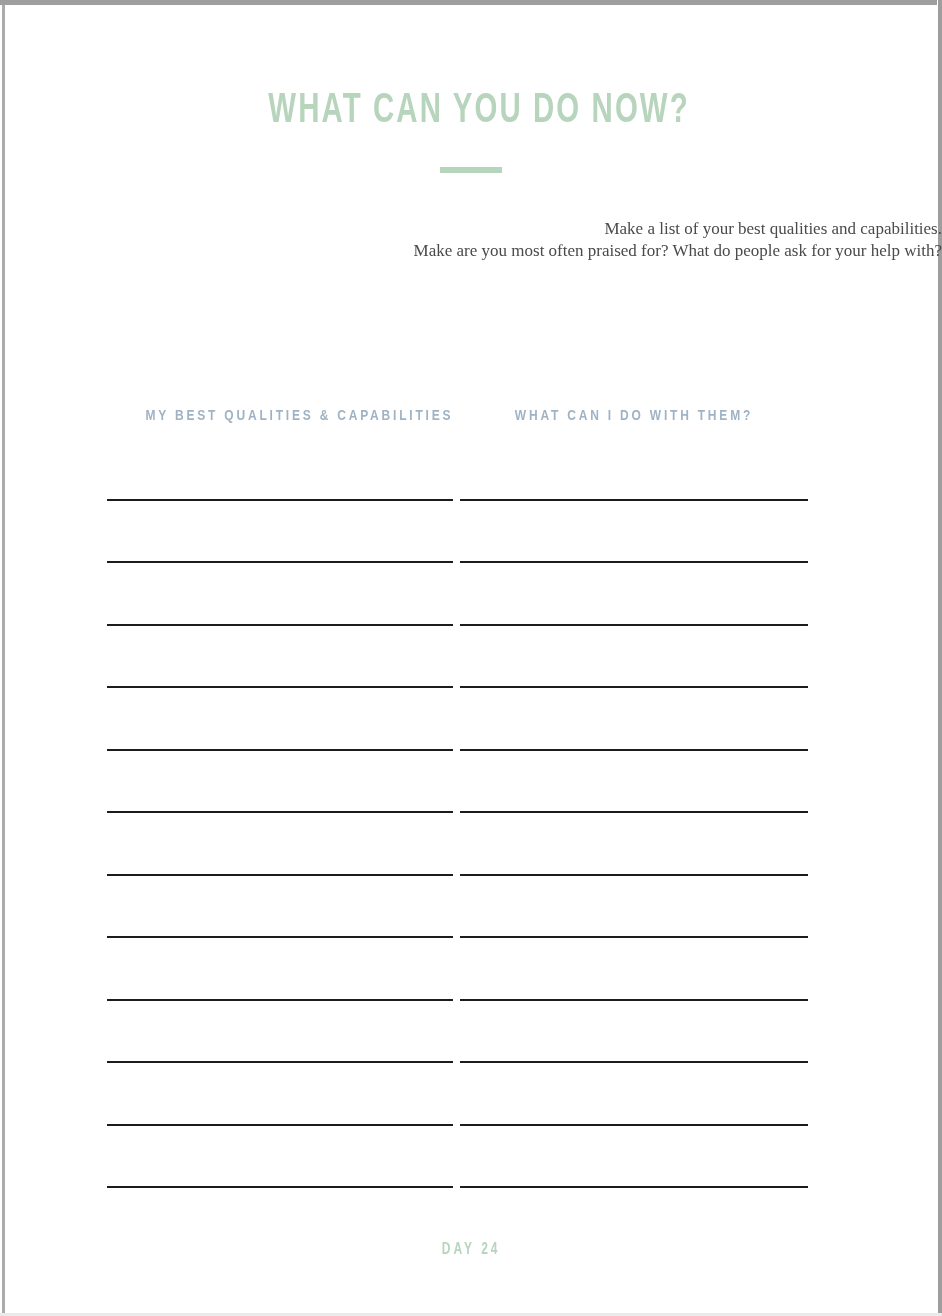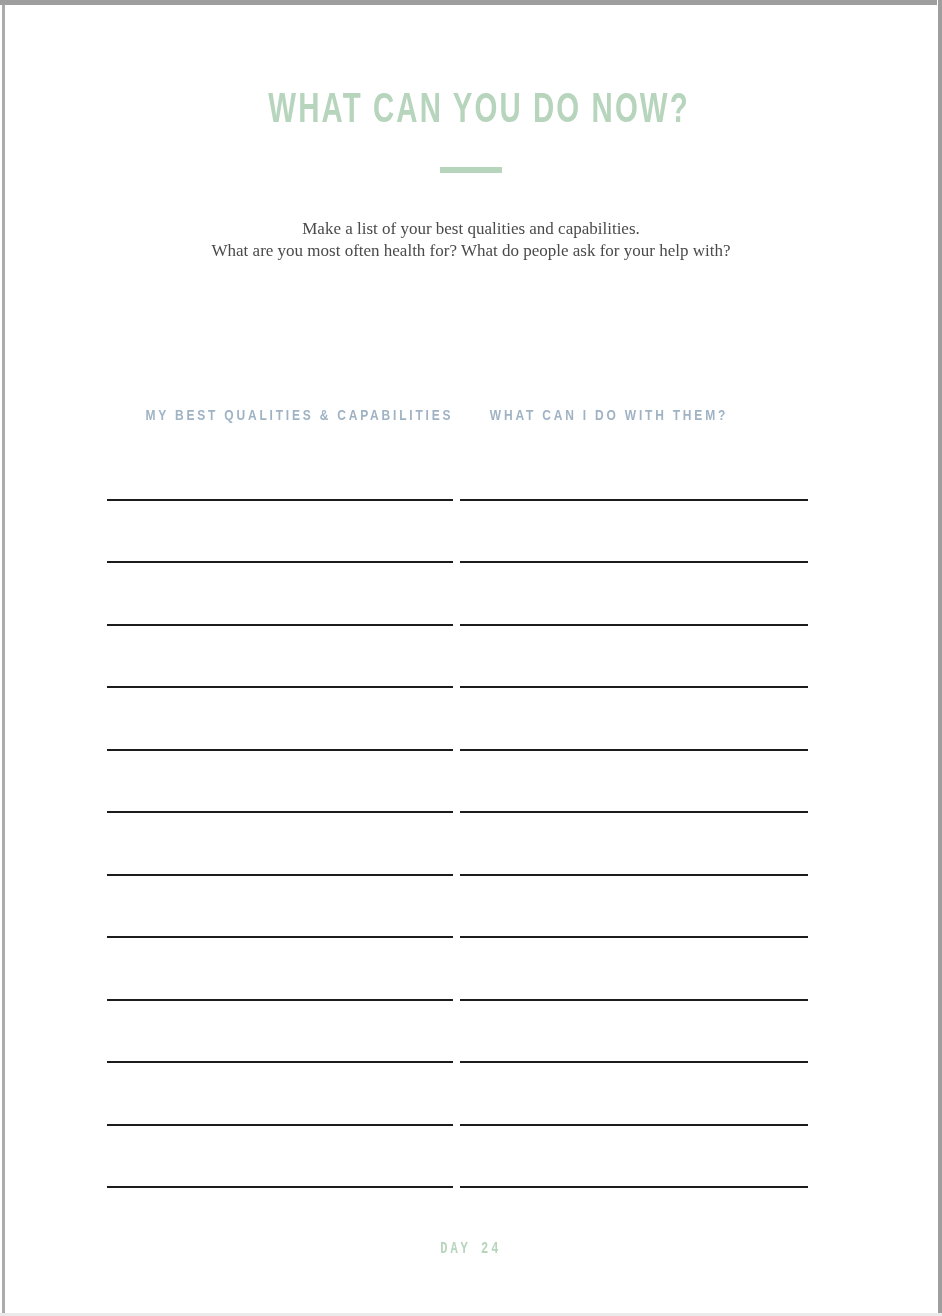--- a/index.html
+++ b/index.html
@@ -42,49 +42,49 @@
   .title .cond { transform: scaleX(0.70); }
 
   .divider {
     position: absolute; top: 167px; left: 440px;
     width: 62px; height: 6px;
     background: var(--green);
   }
 
   .intro {
     position: absolute; top: 218px; left: 0; width: 100%;
-    text-align: center;
+    text-align: right;
     font-size: 17px; line-height: 21.5px;
     color: var(--text);
   }
 
   .col { position: absolute; top: 0; height: 100%; }
   .col-left  { left: 107px; width: 346px; }
   .col-right { left: 460px; width: 348px; }
 
   .col-header {
     position: absolute; top: 406px; left: 0; width: 100%;
-    margin: 0; text-align: left;
+    margin: 0; text-align: center;
     font-family: "Liberation Sans", sans-serif;
     font-weight: bold; font-size: 15px;
     letter-spacing: 3.5px;
     color: var(--blue);
   }
   .col-header .cond { transform: scaleX(0.80); }
 
   .rules { position: absolute; top: 0; left: 0; width: 100%; height: 100%; }
   .rule {
     position: absolute; left: 0; right: 0; height: 2px;
     background: var(--rule);
   }
 
   .day {
     position: absolute; top: 1240px; left: 0; width: 100%;
     text-align: center;
-    font-family: Liberation Mono, monospace;
+    font-family: Liberation Sans, sans-serif;
     font-weight: bold; font-size: 16px;
     letter-spacing: 4px;
     color: var(--green);
   }
   .day .cond { transform: scaleX(0.75); }
 </style>
 </head>
 <body>
 
 <div class="page">
@@ -93,21 +93,21 @@
   <div class="frame frame-left"></div>
   <div class="frame frame-right"></div>
   <div class="frame frame-bottom"></div>
 
   <h1 class="title"><span class="cond">WHAT CAN YOU DO NOW?</span></h1>
 
   <div class="divider"></div>
 
   <div class="intro">
     <div class="intro-line">Make a list of your best qualities and capabilities.</div>
-    <div class="intro-line">What are you most often health for? What do people ask for your help with?</div>
+    <div class="intro-line">Make are you most often praised for? What do people ask for your help with?</div>
   </div>
 
   <section class="col col-left">
     <h2 class="col-header"><span class="cond">MY BEST QUALITIES &amp; CAPABILITIES</span></h2>
     <div class="rules">
         <div class="rule" style="top: 499px;"></div>
         <div class="rule" style="top: 561px;"></div>
         <div class="rule" style="top: 624px;"></div>
         <div class="rule" style="top: 686px;"></div>
         <div class="rule" style="top: 749px;"></div>

